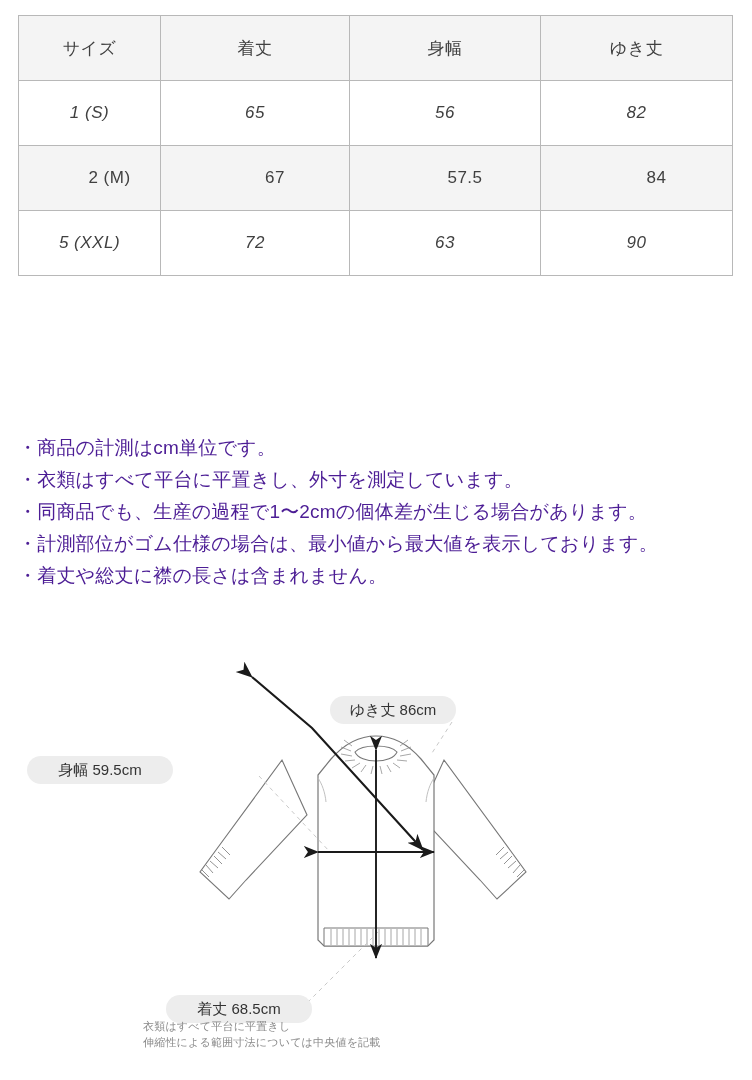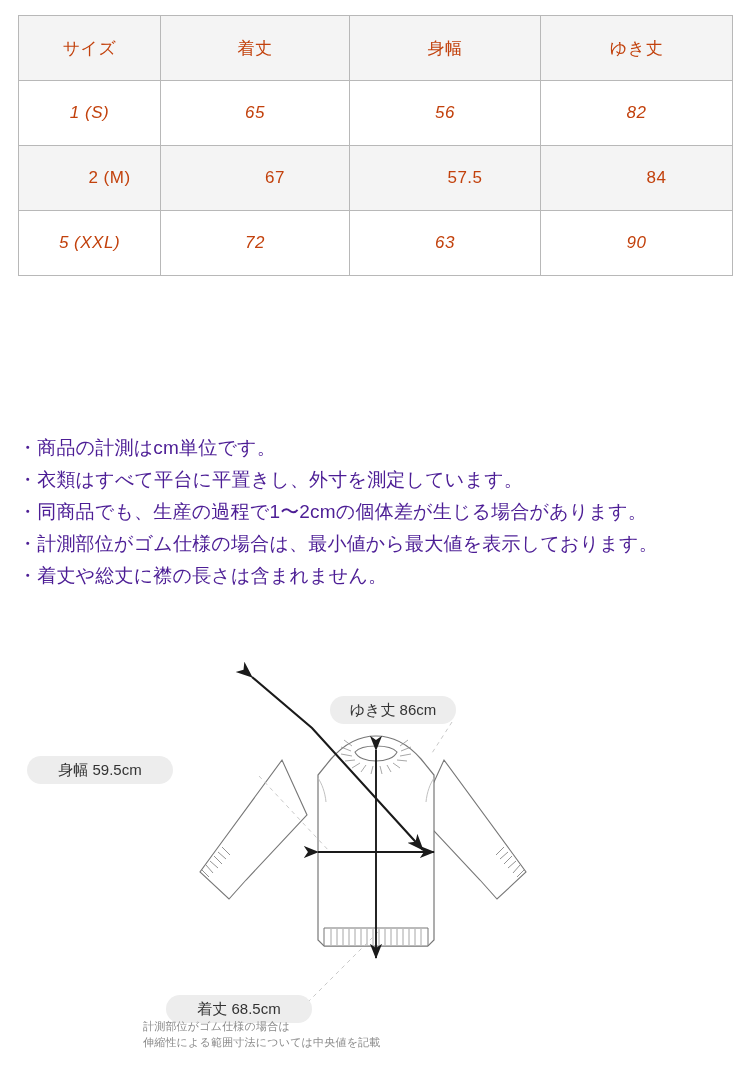--- a/index.html
+++ b/index.html
@@ -27,21 +27,21 @@
     border-collapse: collapse;
     width: 714px;
     table-layout: fixed;
   }
   table.size-table th,
   table.size-table td {
     border: 1px solid #b8b8b8;
     text-align: center;
     font-weight: normal;
     font-size: 17px;
-    color: #c2410c;
+    color: #404040;
     height: 64px;
     padding: 0;
     letter-spacing: 0.5px;
     margin-left: 43px;
   }
   table.size-table col.c-size { width: 142px; }
   table.size-table col.c-a { width: 189px; }
   table.size-table col.c-b { width: 191px; }
   table.size-table col.c-c { width: 192px; }
 
@@ -258,15 +258,15 @@
     </g>
 
     <g>
       <rect x="166" y="335" width="146" height="28" rx="14" ry="14" fill="#ededed"></rect>
       <text x="239" y="354" text-anchor="middle" font-size="15" font-family="Liberation Sans, DejaVu Sans, sans-serif" fill="#333333">着丈 68.5cm</text>
     </g>
   </svg>
 </div>
 
 <div class="fineprint">
-  <div>計測部位がゴム仕様の場合は</div>
+  <div>衣類はすべて平台に平置きし</div>
   <div>伸縮性による範囲寸法については中央値を記載</div>
 </div>
 
 </body></html>

